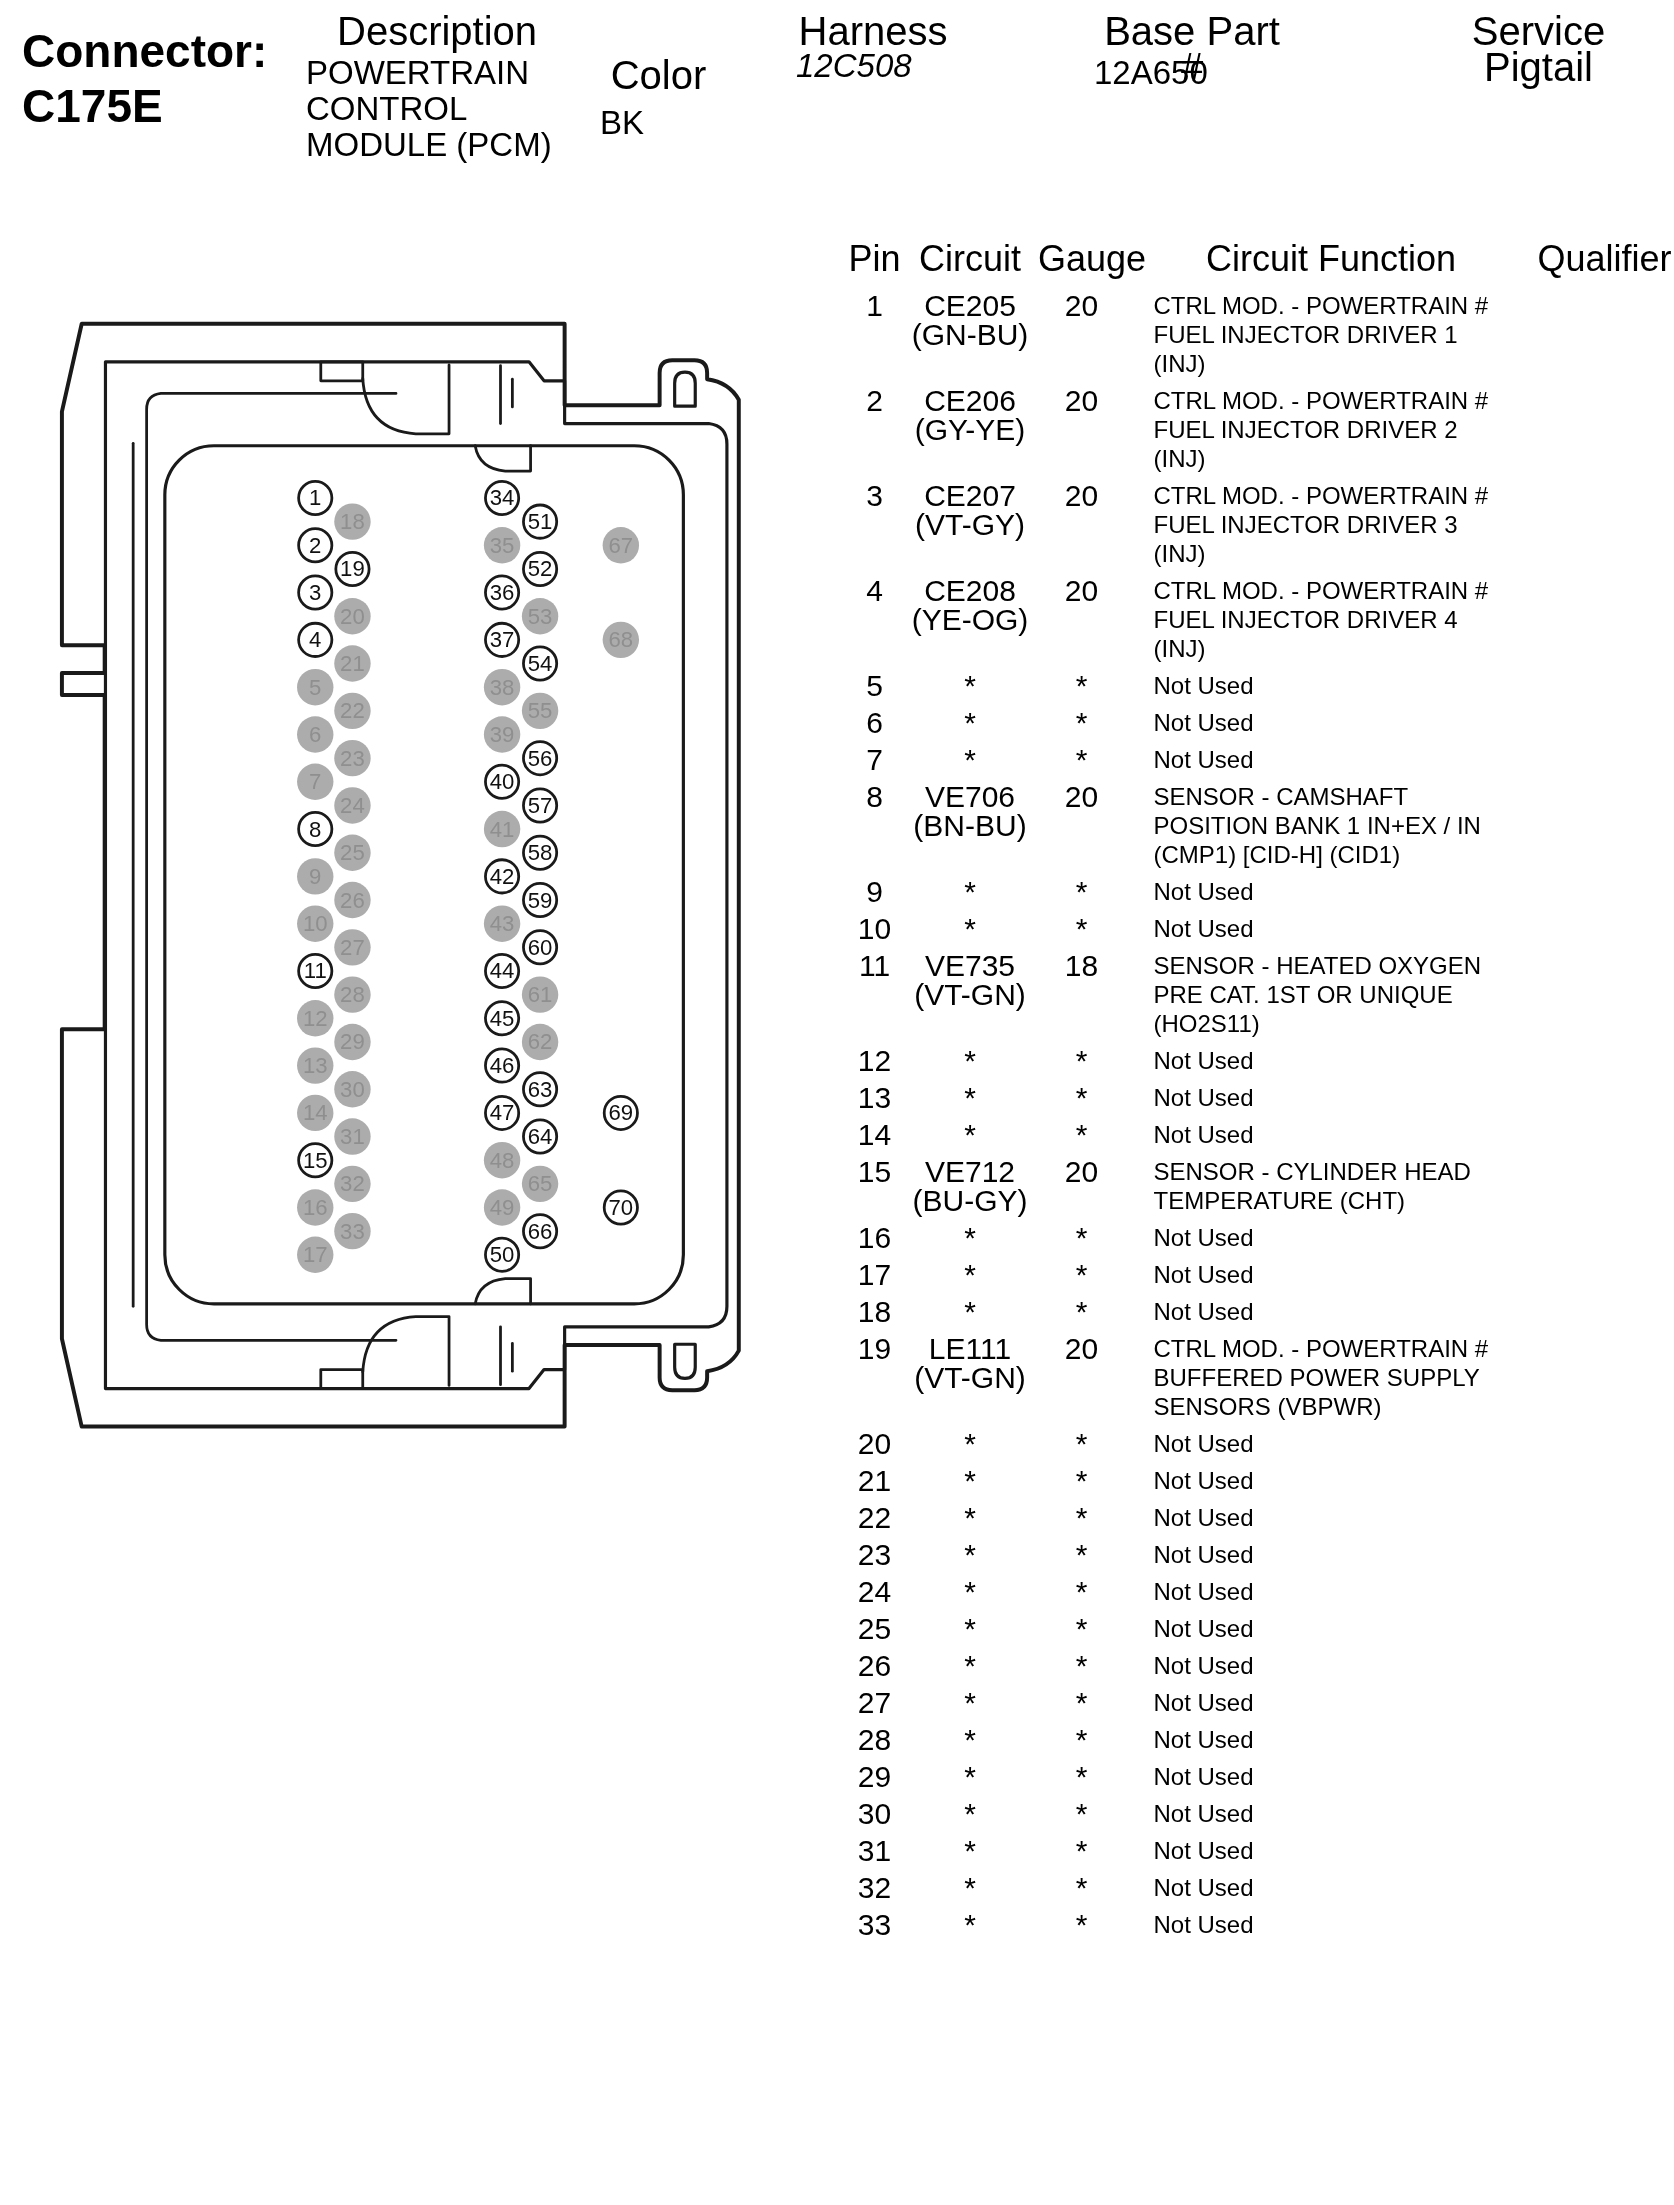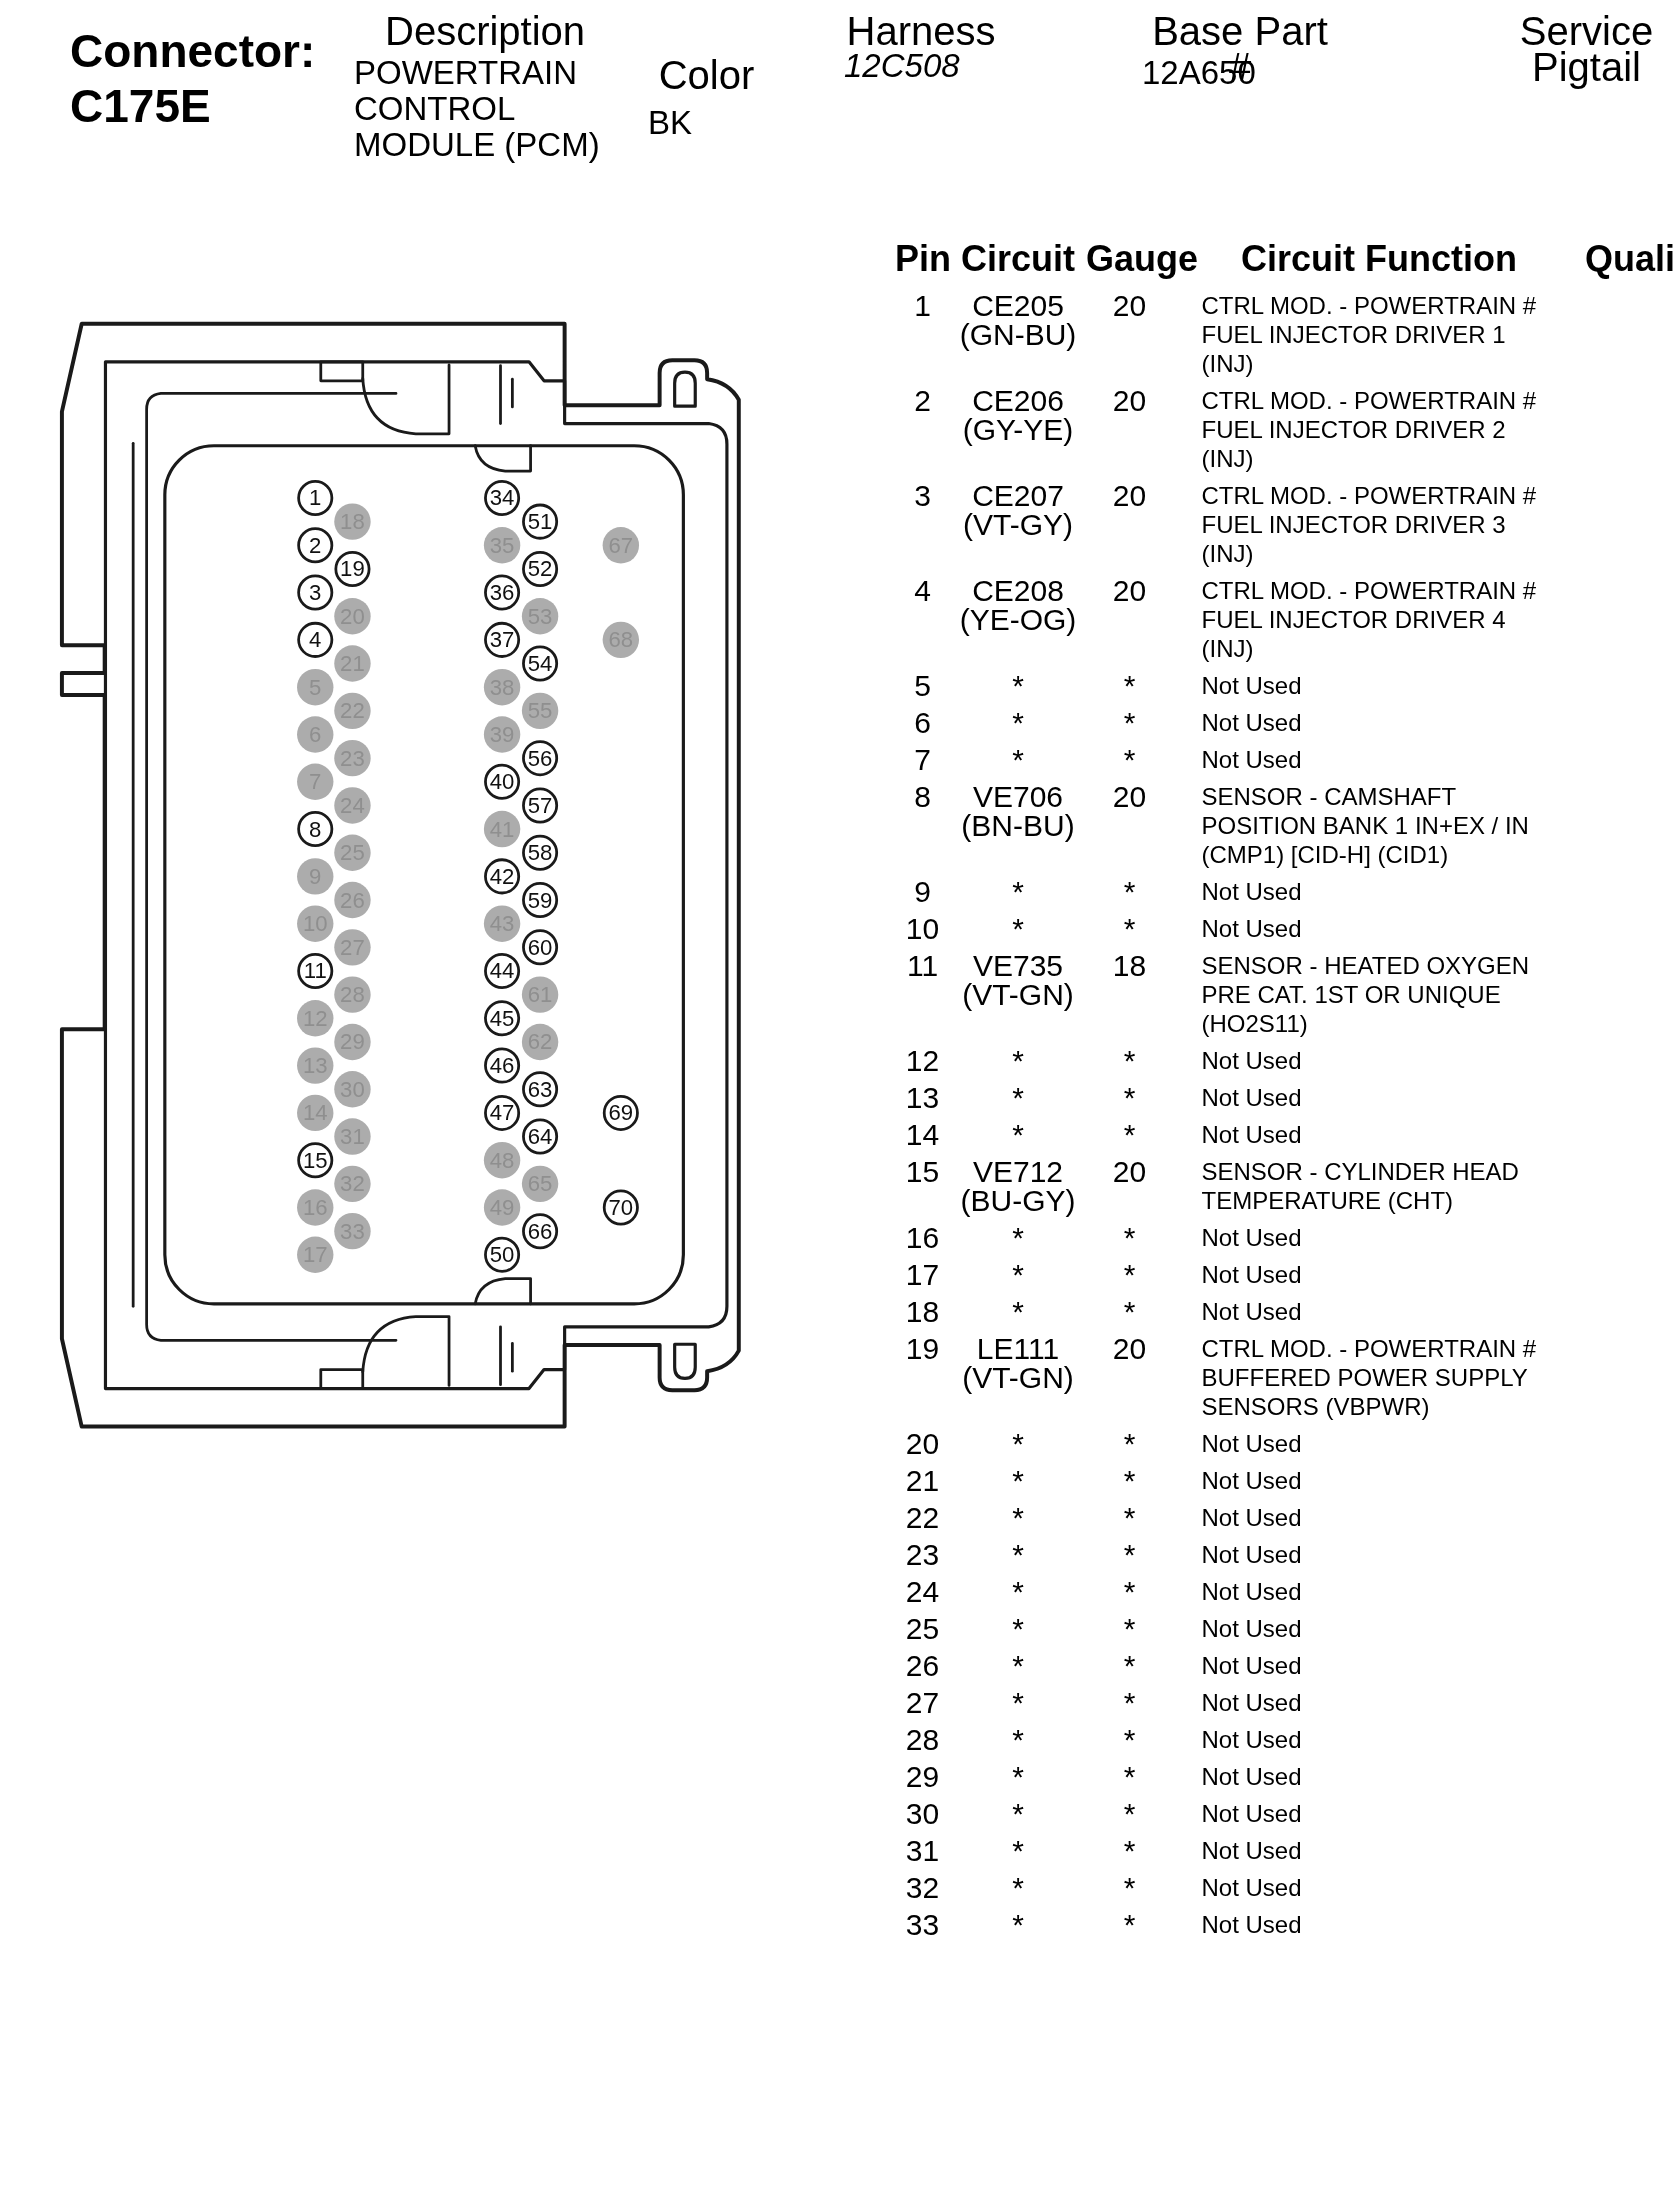--- a/index.html
+++ b/index.html
@@ -1,23 +1,23 @@
 <!DOCTYPE html>
 <html style="font-size:12.7px"><head>
 <meta charset="utf-8">
 <style>
   html,body{margin:0;padding:0;background:#ffffff;}
   body{width:1675px;height:2205px;position:relative;overflow:hidden;
        font-family:"Liberation Sans", sans-serif;color:#000;}
-  .abs{position:absolute;margin-left:48px;}
+  .abs{position:absolute;}
   .hdr-label{font-weight:normal;font-size:40px;line-height:36px;text-align:center;}
   .hdr-value{font-size:33px;line-height:36px;text-align:left;white-space:pre-line;}
   .conn-label{font-weight:bold;font-size:46px;line-height:48px;}
   #table-head{left:847px;top:240px;display:grid;grid-template-columns:55px 136px 87px 412px 135px;}
-  #table-head div{font-weight:bold;font-size:36px;line-height:38px;text-align:center;}
+  #table-head div{font-weight:normal;font-size:36px;line-height:38px;text-align:center;}
   #table-rows{left:847px;top:291px;display:flex;flex-direction:column;row-gap:8px;width:825px;}
   .prow{display:grid;grid-template-columns:55px 136px 87px 412px 135px;}
   .prow .c{font-size:30px;line-height:29px;text-align:center;}
   .prow .fn{font-size:24px;line-height:29px;text-align:left;padding-left:28.5px;}
   .prow .q{font-size:30px;line-height:29px;}
   svg{position:absolute;left:0;top:0;}
   svg path, svg rect, svg line{vector-effect:none;}
   .pin-num{font-family:"Liberation Sans",sans-serif;font-size:28px;}
 </style>
 </head>

